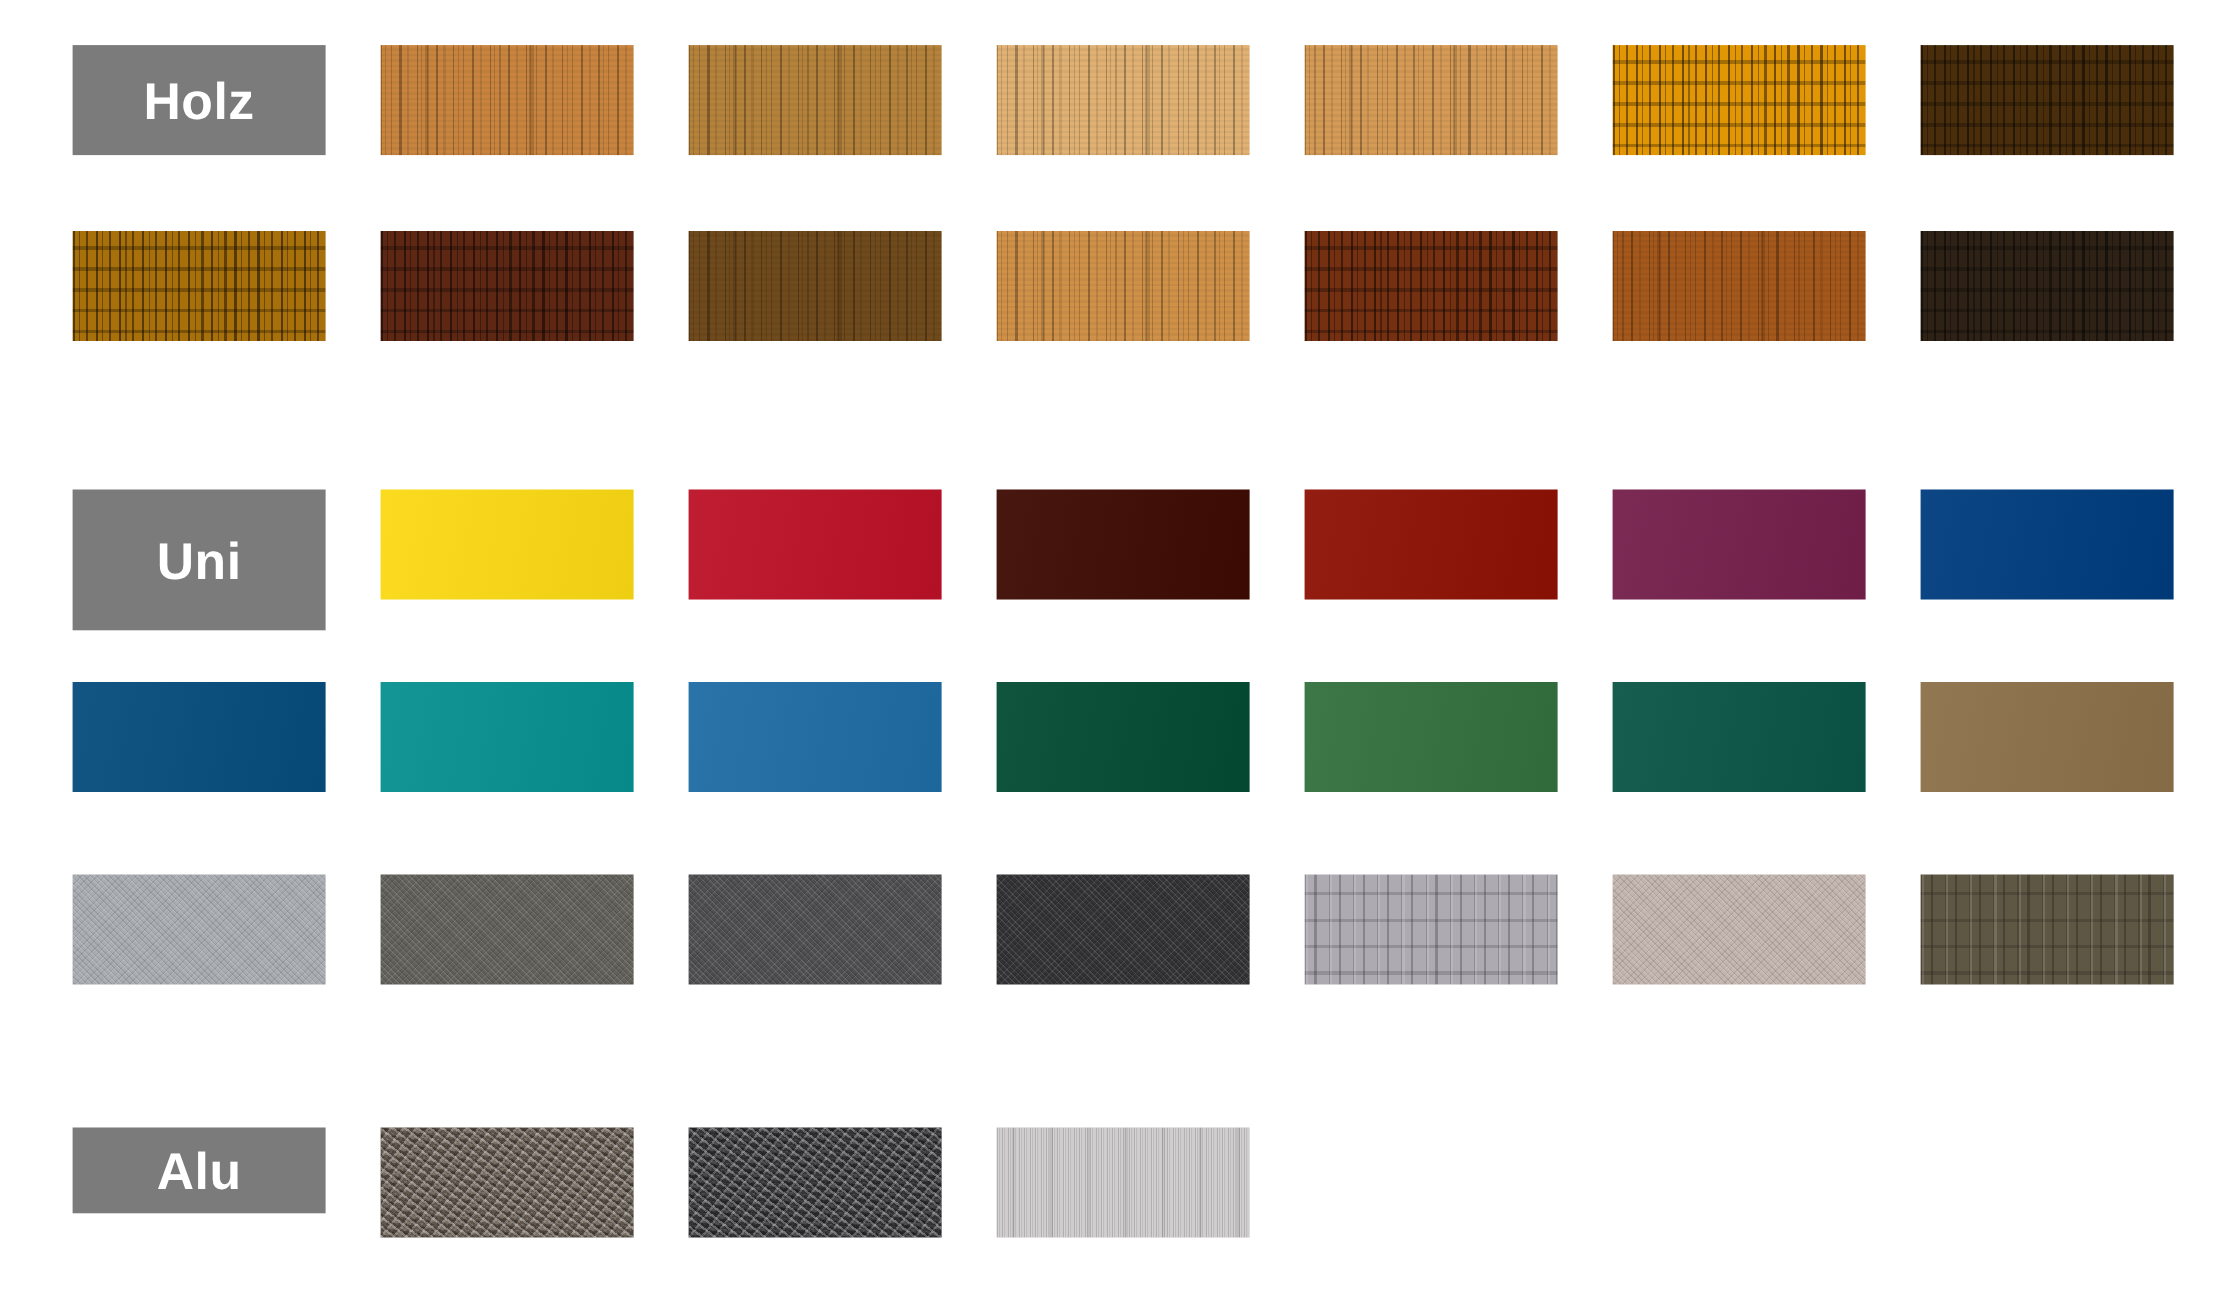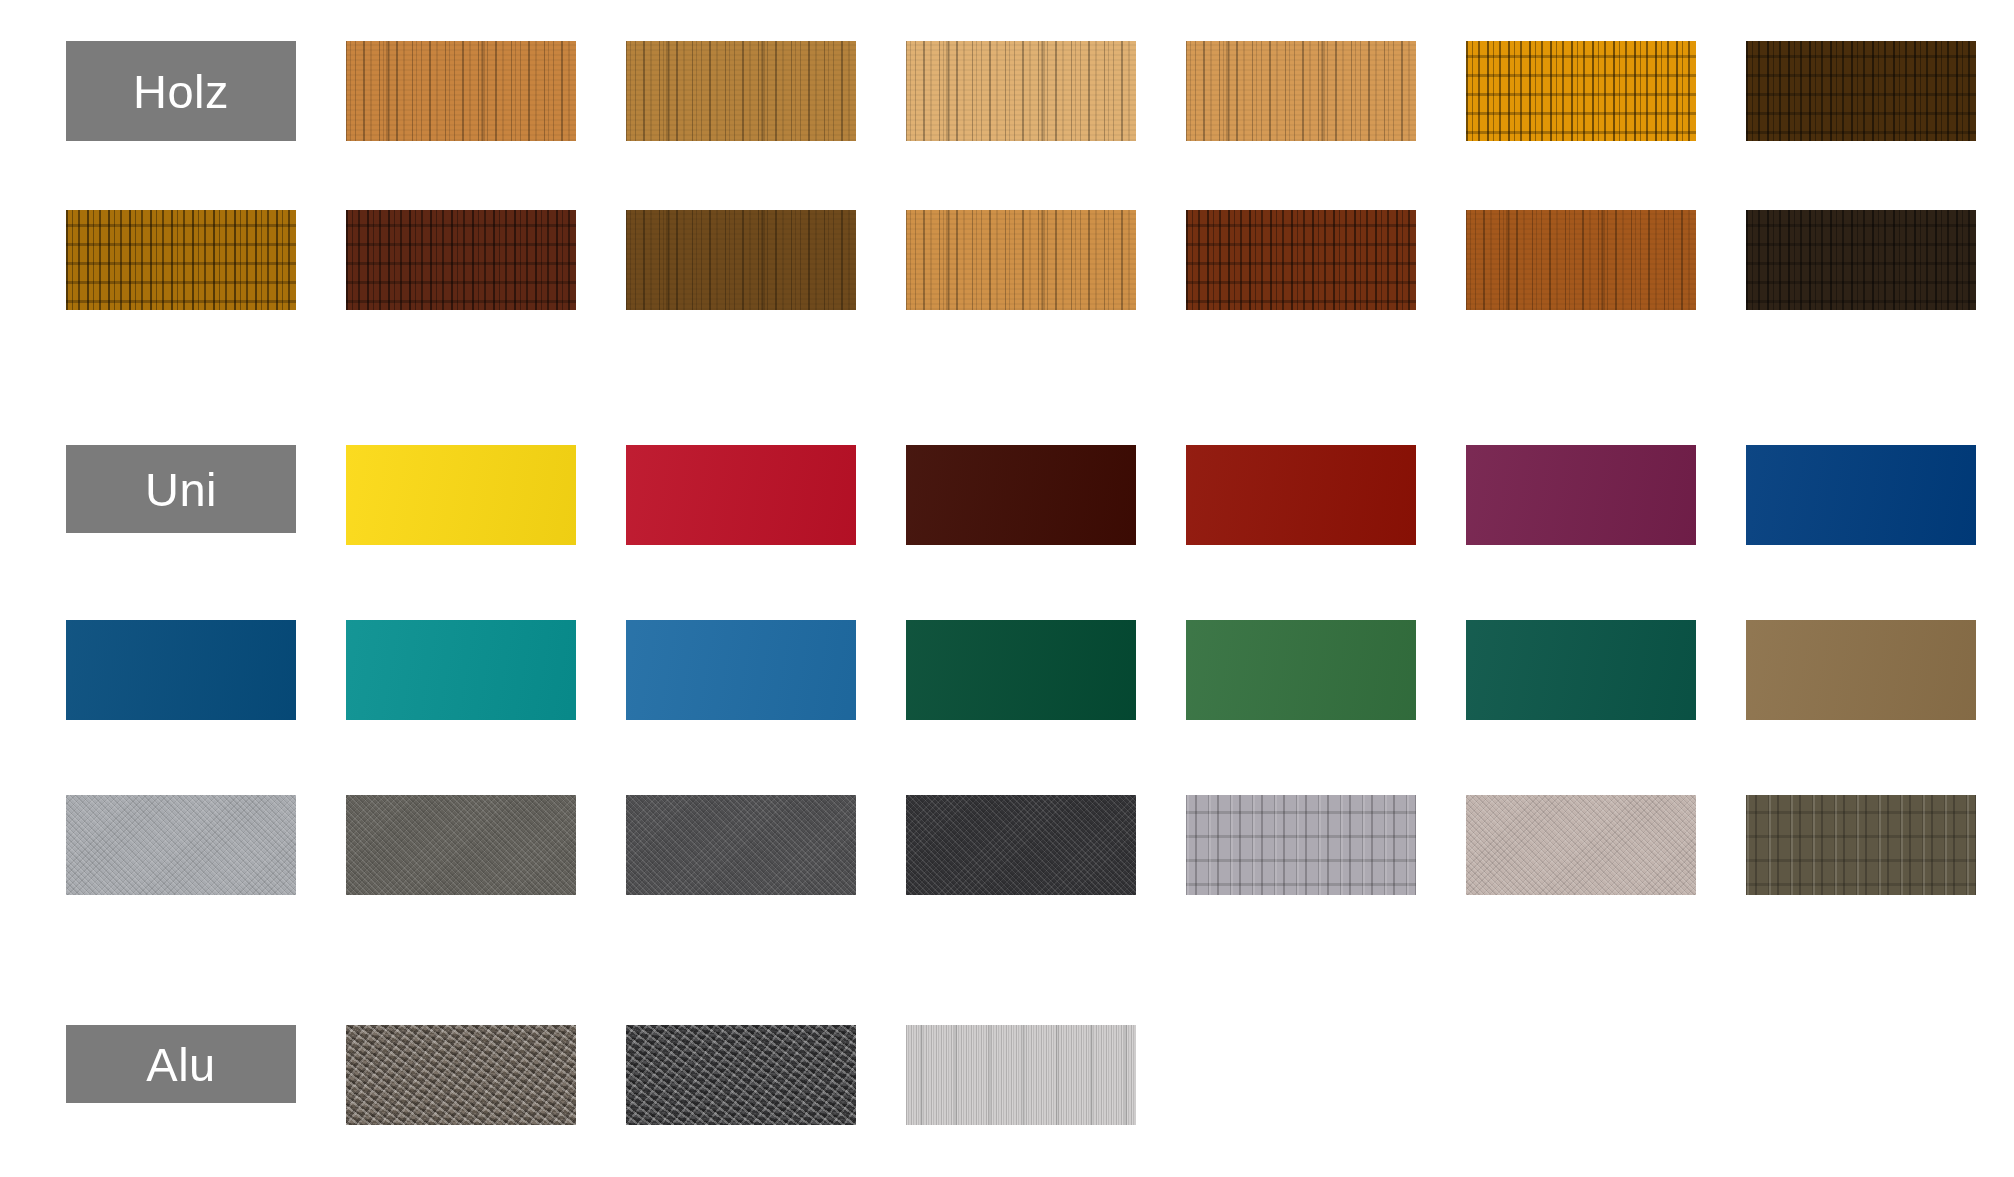--- a/index.html
+++ b/index.html
@@ -34,21 +34,21 @@
   
   .label-tile{
     background:#7b7b7b;
     display:flex;
     align-items:center;
     justify-content:center;
   }
   .label-tile .label-text{
     color:#ffffff;
     font-size:47px;
-    font-weight:400;
+    font-weight:700;
     letter-spacing:0.5px;
     line-height:1;
   }
 
   
   
   .tex-wood::after{
     content:"";
     position:absolute;inset:0;
     background-image:
@@ -187,21 +187,21 @@
     <div class="swatch-row" style="top: 210px; left: 66px; gap: 50px;">
       <div class="swatch tex-oak" title="wood-golden-oak-dark" style="width: 230px; height: 100px; background: rgb(168, 112, 10);"></div>
       <div class="swatch tex-oak" title="wood-mahogany" style="width: 230px; height: 100px; background: rgb(94, 39, 20);"></div>
       <div class="swatch tex-wood" title="wood-nut-brown" style="width: 230px; height: 100px; background: rgb(111, 74, 28);"></div>
       <div class="swatch tex-wood" title="wood-light-natural-oak" style="width: 230px; height: 100px; background: rgb(207, 145, 72);"></div>
       <div class="swatch tex-oak" title="wood-red-mahogany" style="width: 230px; height: 100px; background: rgb(116, 48, 17);"></div>
       <div class="swatch tex-wood" title="wood-cognac-oak" style="width: 230px; height: 100px; background: rgb(164, 88, 28);"></div>
       <div class="swatch tex-oak" title="wood-black-brown" style="width: 230px; height: 100px; background: rgb(46, 34, 22);"></div>
     </div>
     <div class="swatch-row" style="top: 445px; left: 66px; gap: 50px;">
-      <div class="swatch label-tile" style="width: 230px; height: 88px; background: rgb(123, 123, 123);">
+      <div class="swatch label-tile" style="width: 230px; height: 128px; background: rgb(123, 123, 123);">
         <span class="label-text">Uni</span>
       </div>
       <div class="swatch tex-uni" title="uni-zinc-yellow" style="width: 230px; height: 100px; background: rgb(251, 217, 20);"></div>
       <div class="swatch tex-uni" title="uni-traffic-red" style="width: 230px; height: 100px; background: rgb(188, 17, 39);"></div>
       <div class="swatch tex-uni" title="uni-black-red" style="width: 230px; height: 100px; background: rgb(62, 11, 3);"></div>
       <div class="swatch tex-uni" title="uni-dark-red" style="width: 230px; height: 100px; background: rgb(142, 17, 5);"></div>
       <div class="swatch tex-uni" title="uni-purple-violet" style="width: 230px; height: 100px; background: rgb(116, 31, 75);"></div>
       <div class="swatch tex-uni" title="uni-signal-blue" style="width: 230px; height: 100px; background: rgb(0, 60, 125);"></div>
     </div>
     <div class="swatch-row" style="top: 620px; left: 66px; gap: 50px;">

